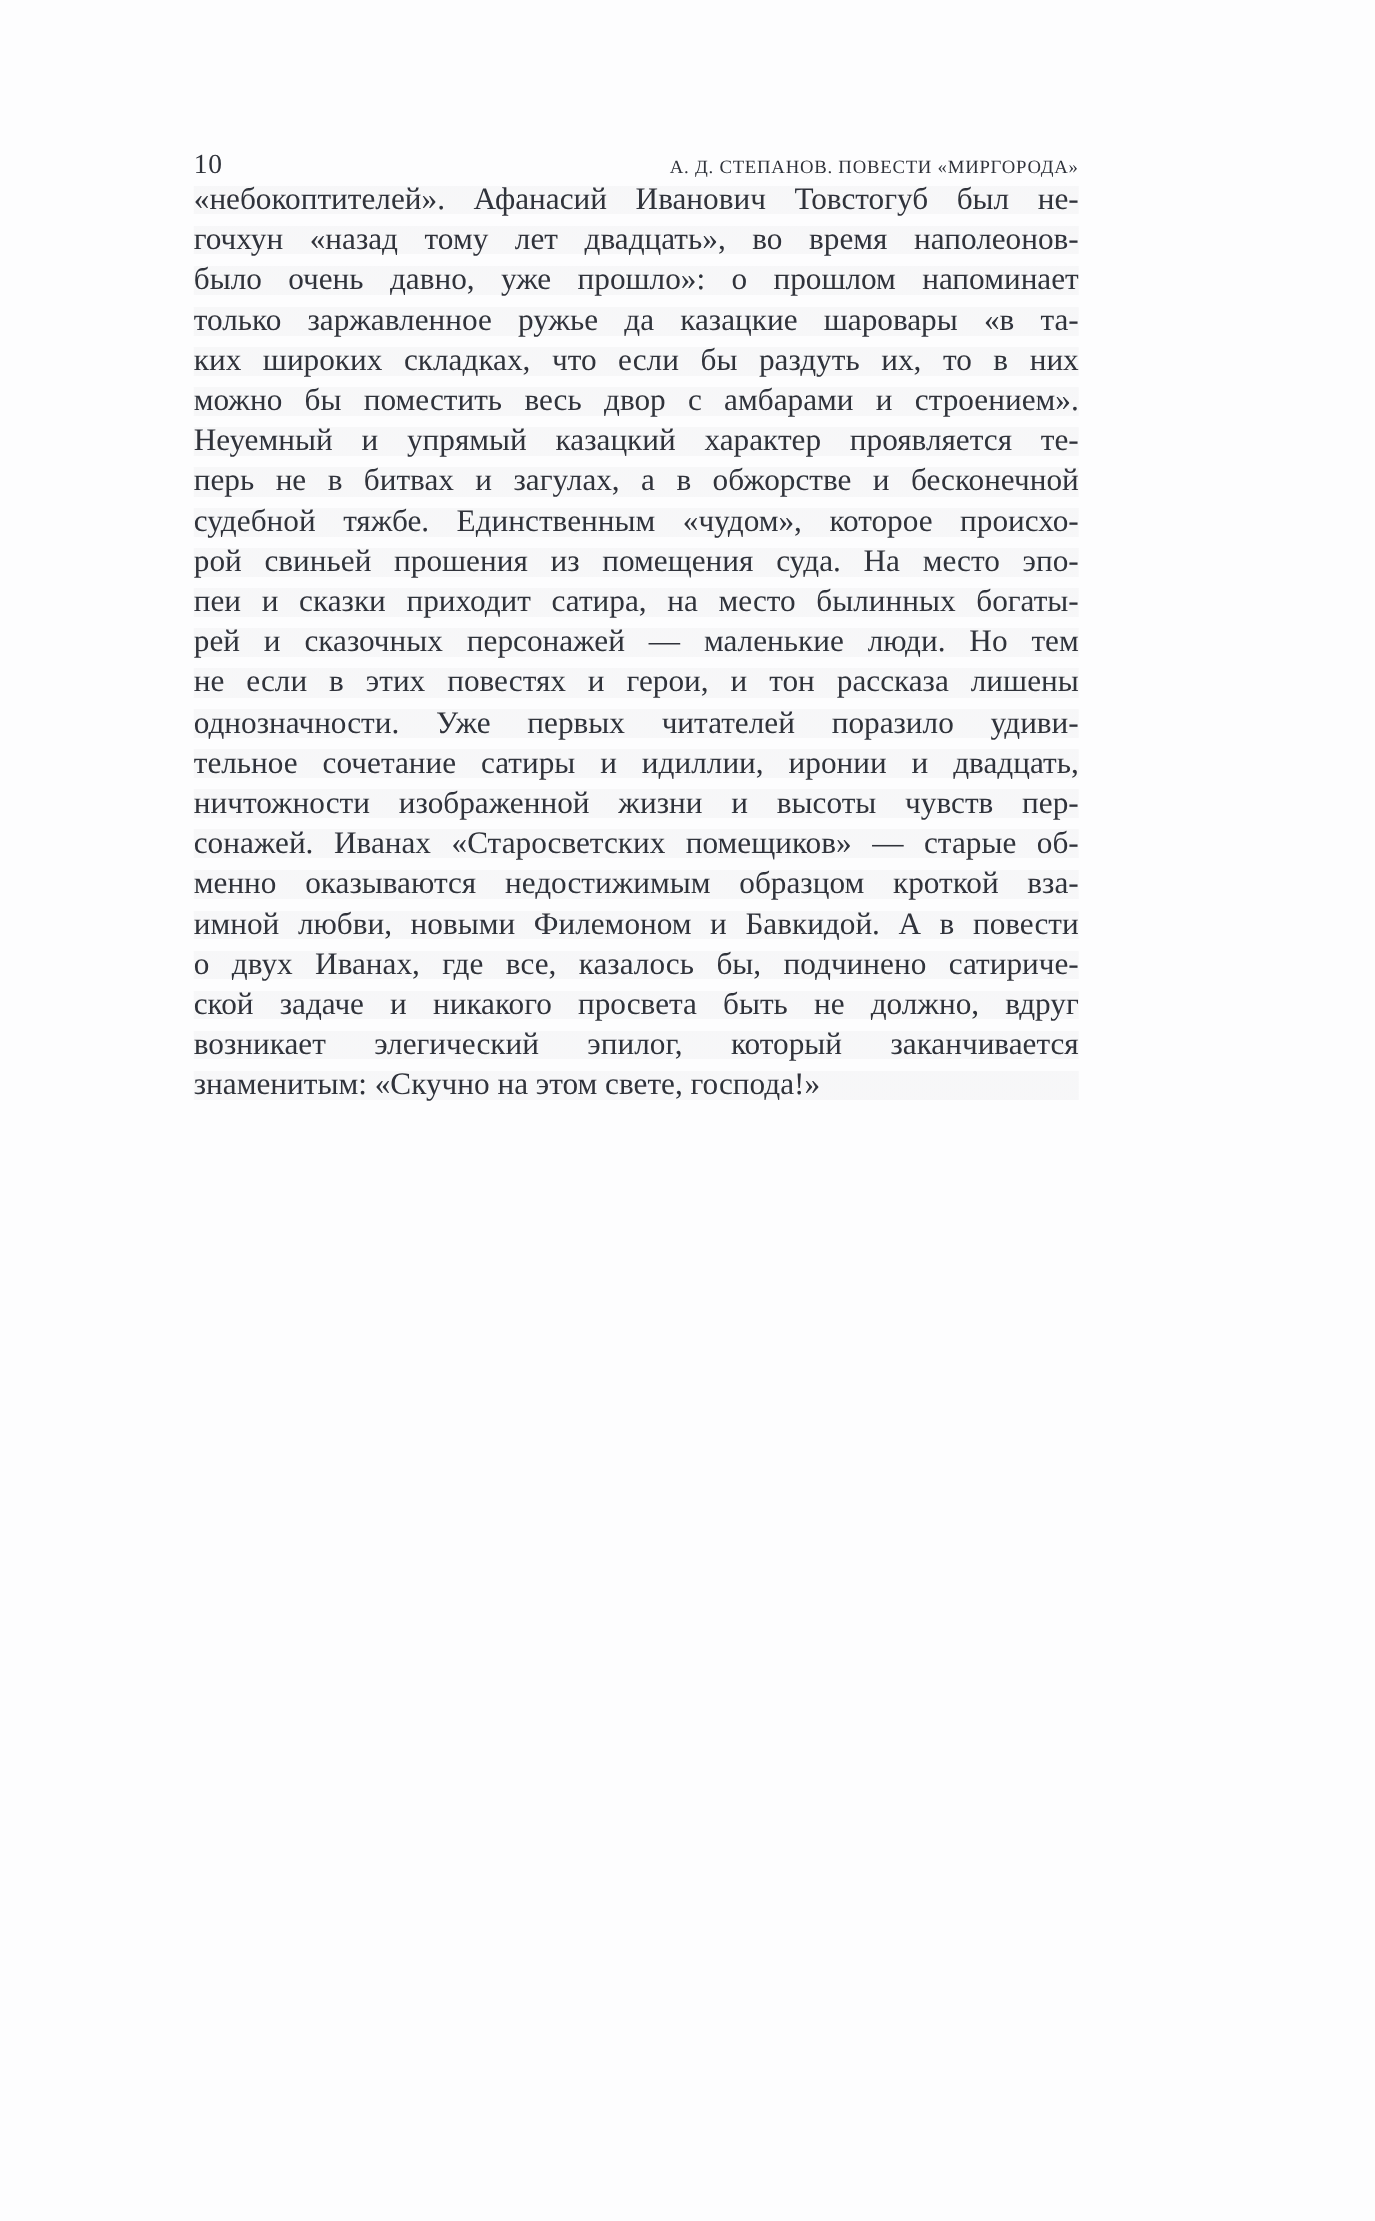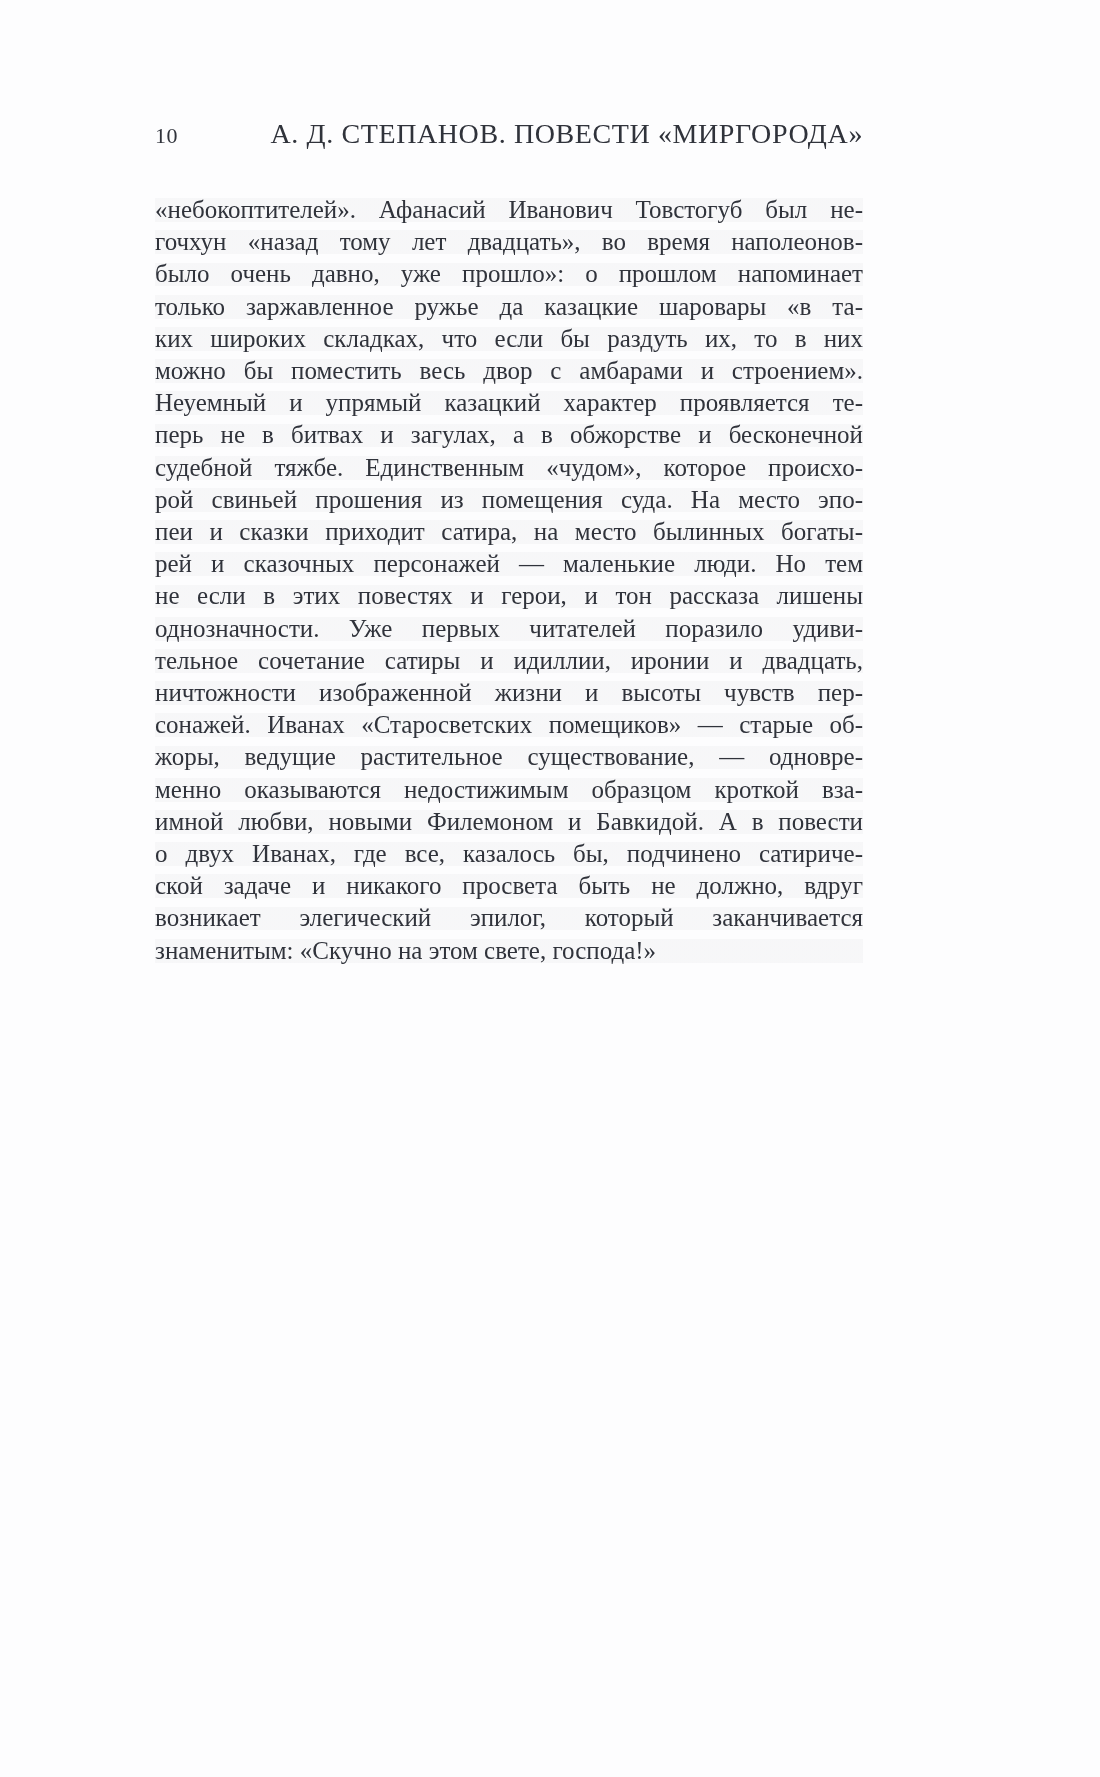--- a/index.html
+++ b/index.html
@@ -19,28 +19,27 @@
   .content {
     position: absolute;
     left: 155px;
     top: 118px;
     width: 708px;
   }
   .header-row {
     display: flex;
     justify-content: space-between;
     align-items: baseline;
-    margin-bottom: 44px;
   }
   .page-number {
     font-size: 22px;
     letter-spacing: 0.5px;
   }
   .running-header {
-    font-size: 28px;
+    font-size: 15px;
     letter-spacing: 0.6px;
     white-space: nowrap;
   }
   .body-text {
     font-size: 25px;
     line-height: 32.2px;
   }
   .line {
     text-align: justify;
     text-align-last: justify;
@@ -81,21 +80,20 @@
       <div class="line">перь не в битвах и загулах, а в обжорстве и бесконечной</div>
       <div class="line">судебной тяжбе. Единственным «чудом», которое происхо-</div>
       <div class="line">рой свиньей прошения из помещения суда. На место эпо-</div>
       <div class="line">пеи и сказки приходит сатира, на место былинных богаты-</div>
       <div class="line">рей и сказочных персонажей — маленькие люди. Но тем</div>
       <div class="line">не если в этих повестях и герои, и тон рассказа лишены</div>
       <div class="line">однозначности. Уже первых читателей поразило удиви-</div>
       <div class="line">тельное сочетание сатиры и идиллии, иронии и двадцать,</div>
       <div class="line">ничтожности изображенной жизни и высоты чувств пер-</div>
       <div class="line">сонажей. Иванах «Старосветских помещиков» — старые об-</div>
-      <div class="line">жоры, ведущие растительное существование, — одновре-</div>
       <div class="line">менно оказываются недостижимым образцом кроткой вза-</div>
       <div class="line">имной любви, новыми Филемоном и Бавкидой. А в повести</div>
       <div class="line">о двух Иванах, где все, казалось бы, подчинено сатириче-</div>
       <div class="line">ской задаче и никакого просвета быть не должно, вдруг</div>
       <div class="line">возникает элегический эпилог, который заканчивается</div>
       <div class="line last">знаменитым: «Скучно на этом свете, господа!»</div>
     </div>
 
   </div>
 </div>

